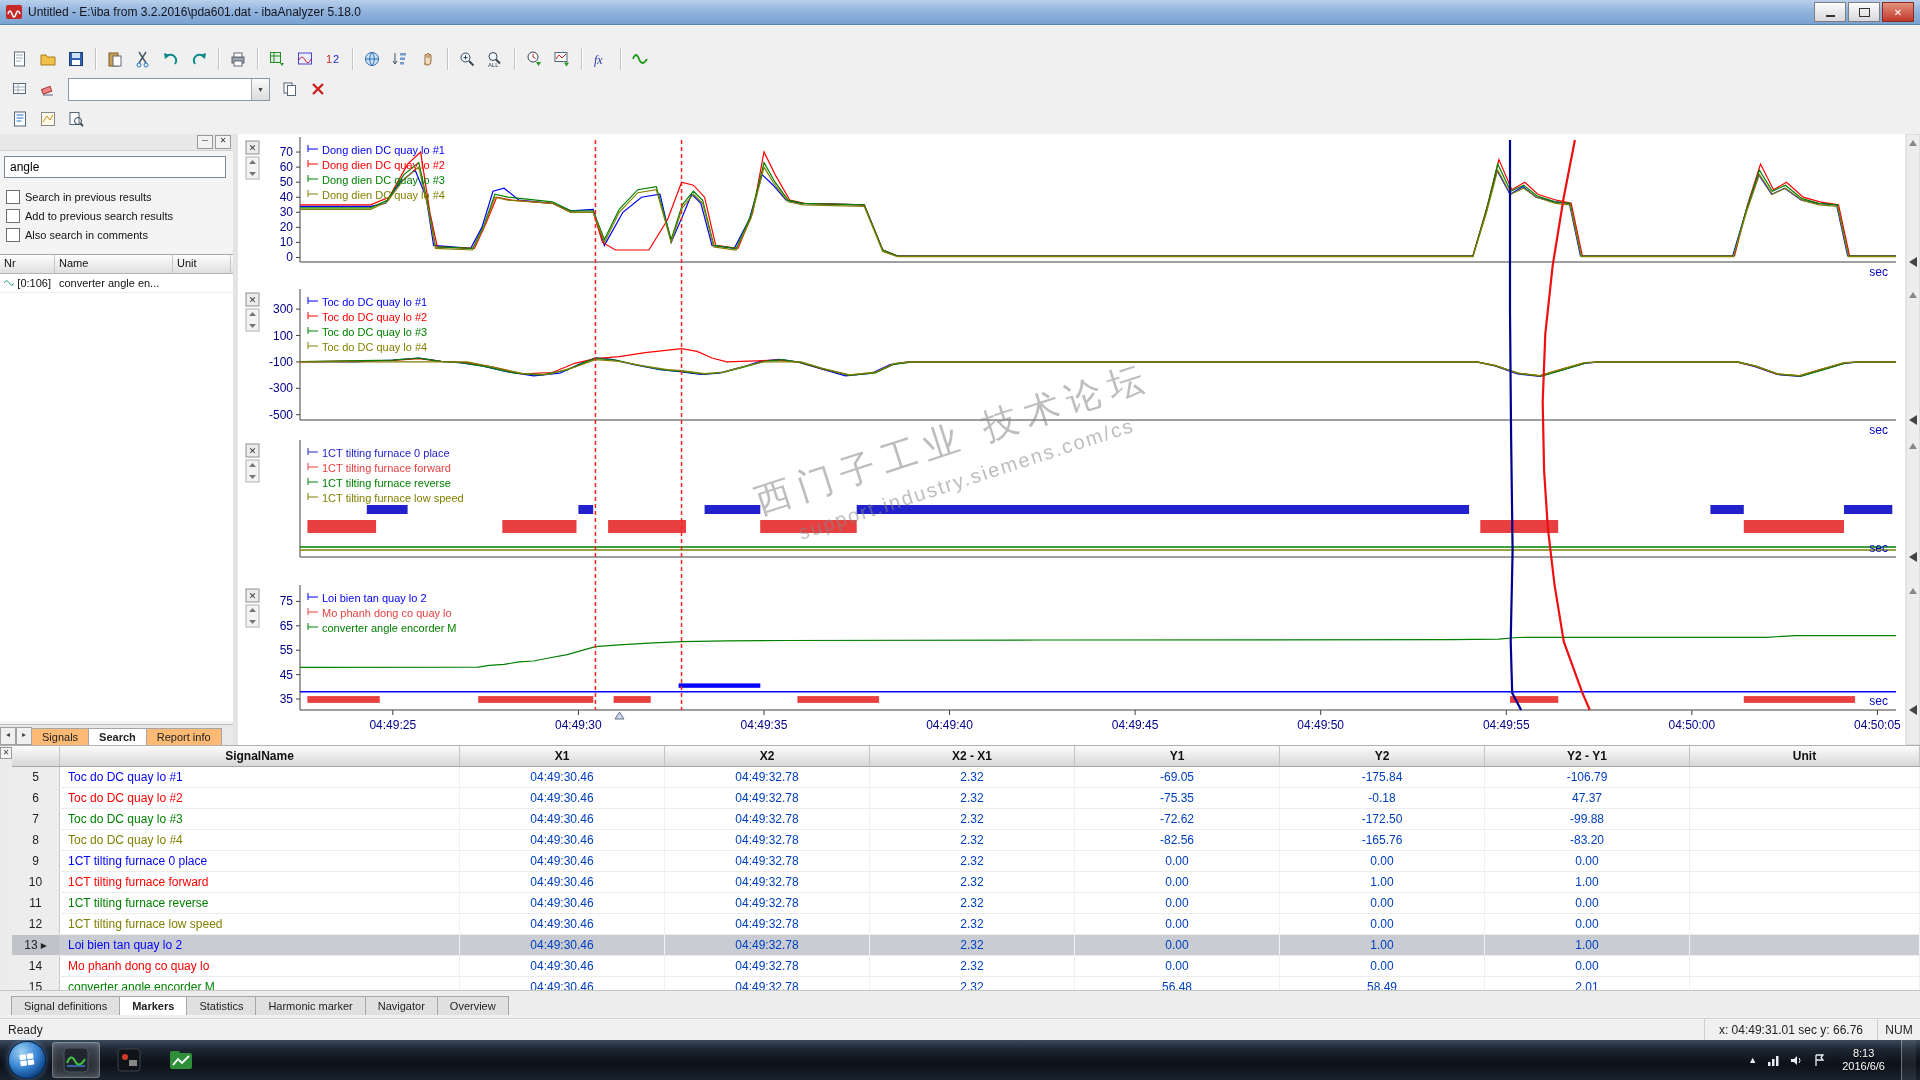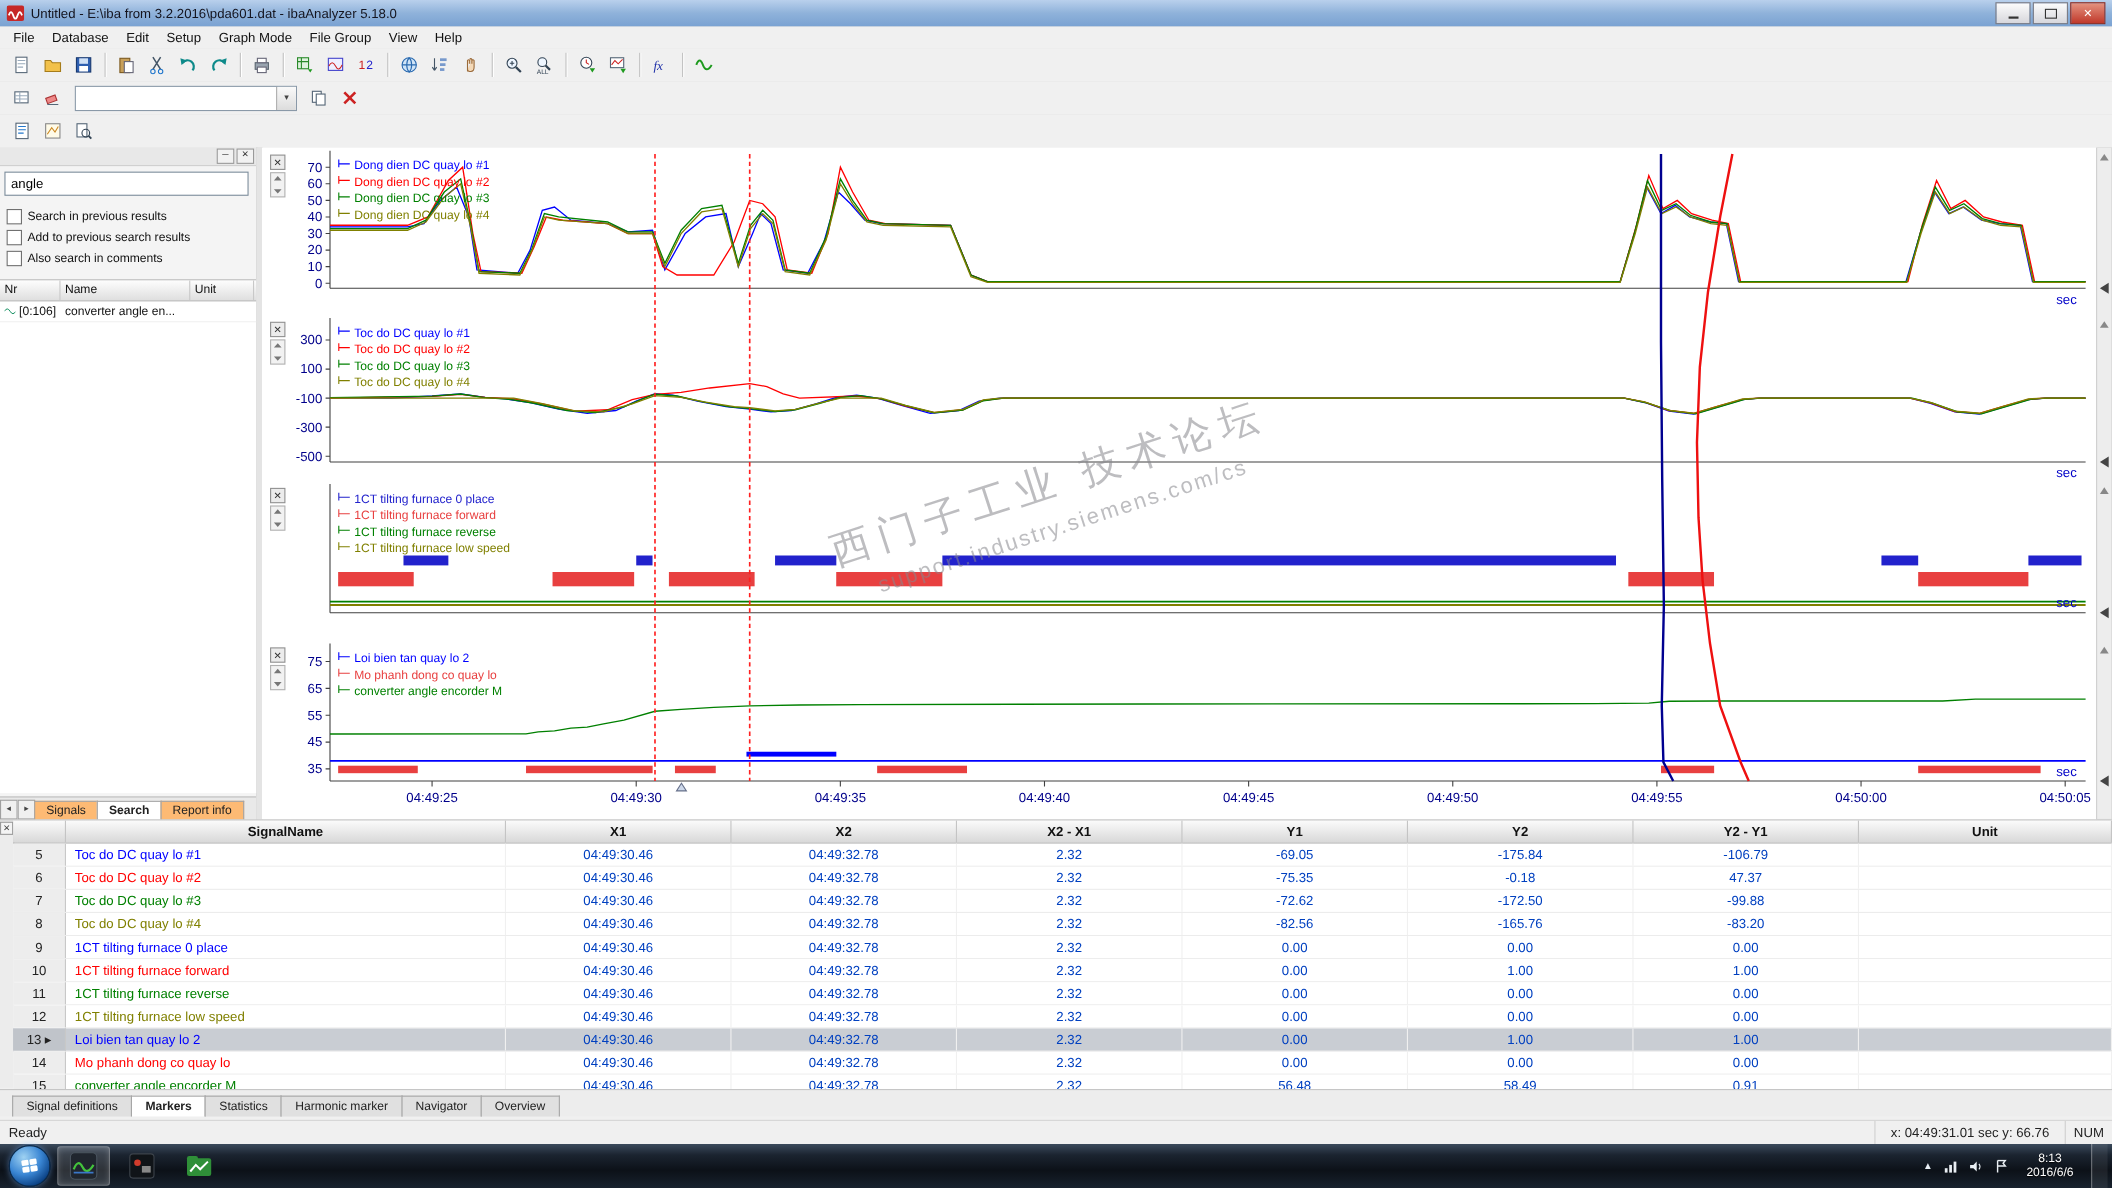--- a/index.html
+++ b/index.html
@@ -96,30 +96,20 @@
         </div>
       <div class="winbtn">
           <div class="glyph-max"></div>
         </div>
       <div class="winbtn close">
           <span>✕</span>
         </div>
     </div>
   </div>
 
-  <div id="menubar">
-      <span class="menu-item">File</span>
-      <span class="menu-item">Database</span>
-      <span class="menu-item">Edit</span>
-      <span class="menu-item">Setup</span>
-      <span class="menu-item">Graph Mode</span>
-      <span class="menu-item">File Group</span>
-      <span class="menu-item">View</span>
-      <span class="menu-item">Help</span>
-    </div>
 
   <div id="tb1" class="tbrow">
       <div class="tbicon">
         <svg width="18" height="18" viewBox="0 0 18 18">
           <rect x="3.5" y="2" width="10" height="14" fill="#fff" stroke="#5a6a7a"></rect>
           <path d="M5 5h7M5 8h7M5 11h5" stroke="#9ab"></path>
         </svg>
       </div>
       <div class="tbicon">
         <svg width="18" height="18" viewBox="0 0 18 18">
@@ -665,21 +655,21 @@
         <div class="mrow">
           <div class="mcell gut" style="width: 48px;">
             <span>15</span>
           </div>
           <div class="mcell name" style="width: 400px; color: rgb(0, 128, 0);">converter angle encorder M</div>
           <div class="mcell mval" style="width: 205px;">04:49:30.46</div>
           <div class="mcell mval" style="width: 205px;">04:49:32.78</div>
           <div class="mcell mval" style="width: 205px;">2.32</div>
           <div class="mcell mval" style="width: 205px;">56.48</div>
           <div class="mcell mval" style="width: 205px;">58.49</div>
-          <div class="mcell mval" style="width: 205px;">0.91</div>
+          <div class="mcell mval" style="width: 205px;">2.01</div>
           <div class="mcell mval" style="width: 230px;"></div>
         </div>
       </div>
   </div>
 
   <div id="btabs">
       <div class="btab">Signal definitions</div>
       <div class="btab active">Markers</div>
       <div class="btab">Statistics</div>
       <div class="btab">Harmonic marker</div>

